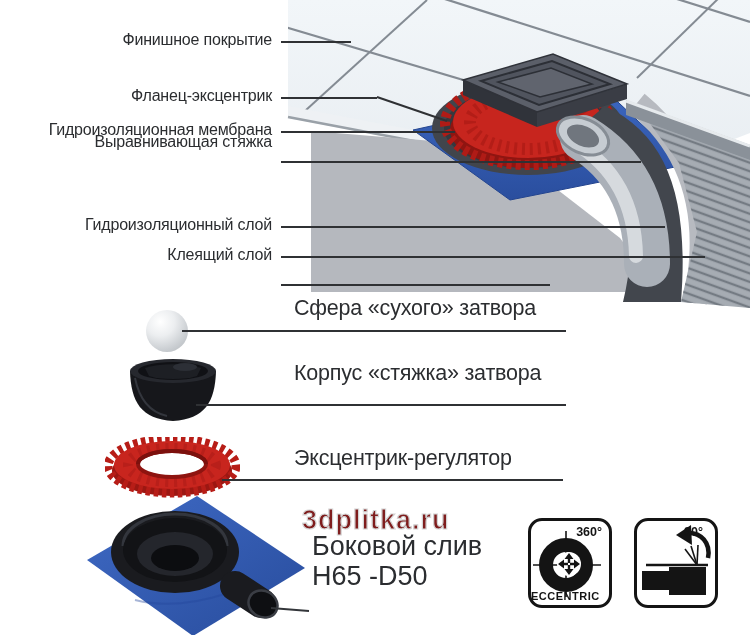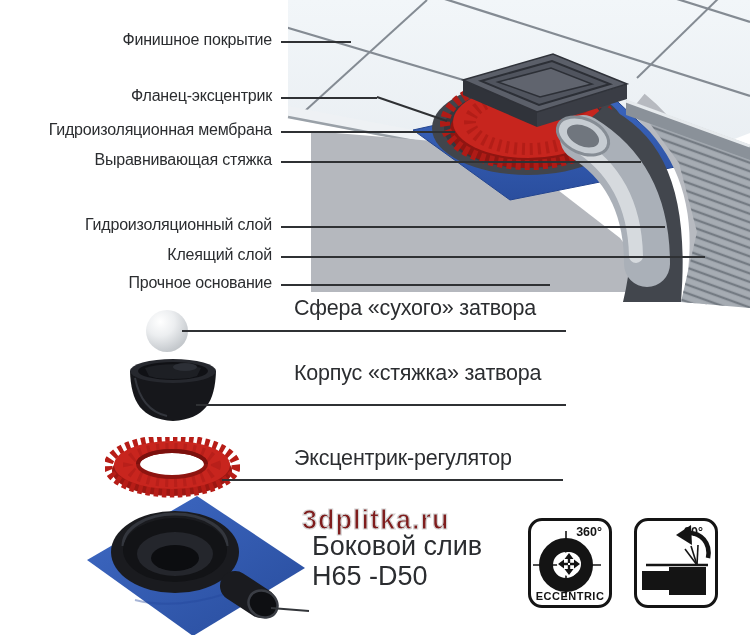--- a/index.html
+++ b/index.html
@@ -13,21 +13,21 @@
   .plabel{position:absolute;left:294px;font-size:21.5px;letter-spacing:-0.2px;
           white-space:nowrap;color:#2b2d30;}
   .product{position:absolute;left:312px;font-size:27px;color:#2b2d30;white-space:nowrap;}
   .watermark{position:absolute;left:302px;top:505px;font-size:27px;font-weight:bold;
              color:#7f1d1d;-webkit-text-stroke:1.2px #d4d4d4;letter-spacing:1px;}
   .sphere{position:absolute;left:146px;top:310px;width:42px;height:42px;border-radius:50%;
           background:radial-gradient(circle at 34% 28%, #ffffff 0%, #eceef0 35%, #c9cdd1 70%, #b0b4b8 100%);}
   .badge{position:absolute;width:84px;height:90px;border:3.5px solid #141414;border-radius:14px;
          background:#ffffff;box-sizing:border-box;}
   .badge .angle{position:absolute;top:4px;right:7px;font-size:12.5px;font-weight:bold;color:#141414;}
-  .badge .caption{position:absolute;bottom:3px;left:0;width:100%;text-align:center;
+  .badge .caption{position:absolute;bottom:3px;left:0;width:100%;
                   font-size:11px;font-weight:bold;letter-spacing:0.5px;color:#141414;}
   .badge svg{position:absolute;left:0;top:0;}
 </style>
 </head>
 <body>
 
 <div class="canvas">
 
   <svg class="abs" style="left:285px;top:0" width="465" height="310" viewBox="0 0 465 310">
     <defs>
@@ -107,24 +107,23 @@
       <polygon points="341,100 465,145 465,160 341,115" fill="#8a9199"></polygon>
       <line x1="341" y1="101" x2="465" y2="146" stroke="#e6eaed" stroke-width="3"></line>
     </g>
 
     <line x1="92" y1="97" x2="162" y2="121" stroke="#2f3134" stroke-width="2"></line>
   </svg>
 
   <div class="llabel" style="top:87px">Фланец-эксцентрик</div>
   <div class="llabel" style="top:31px">Финишное покрытие</div>
   <div class="llabel" style="top:121px">Гидроизоляционная мембрана</div>
-  <div class="llabel" style="top:151px">Выравнивающая стяжка</div>
+  <div class="llabel" style="top:133px">Выравнивающая стяжка</div>
   <div class="llabel" style="top:246px">Клеящий слой</div>
   <div class="llabel" style="top:216px">Гидроизоляционный слой</div>
-  <div class="llabel" style="top:274px">Прочное основание</div>
 
   <div class="leader" style="left:281px;top:41px;width:70px"></div>
   <div class="leader" style="left:281px;top:97px;width:96px"></div>
   <div class="leader" style="left:281px;top:131px;width:174px"></div>
   <div class="leader" style="left:281px;top:161px;width:360px"></div>
   <div class="leader" style="left:281px;top:226px;width:384px"></div>
   <div class="leader" style="left:281px;top:256px;width:424px"></div>
   <div class="leader" style="left:281px;top:284px;width:269px"></div>
 
   <div class="sphere"></div>

